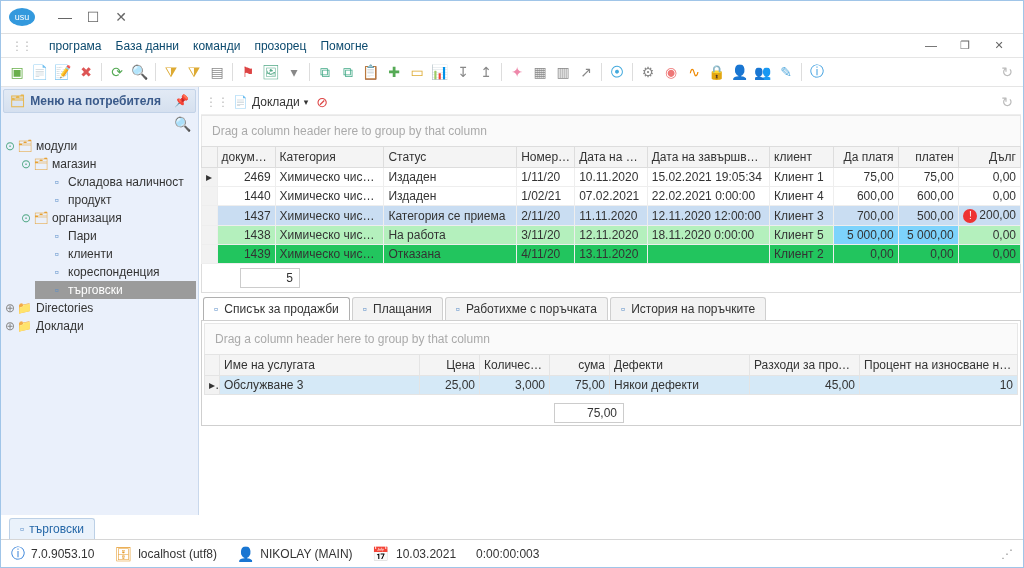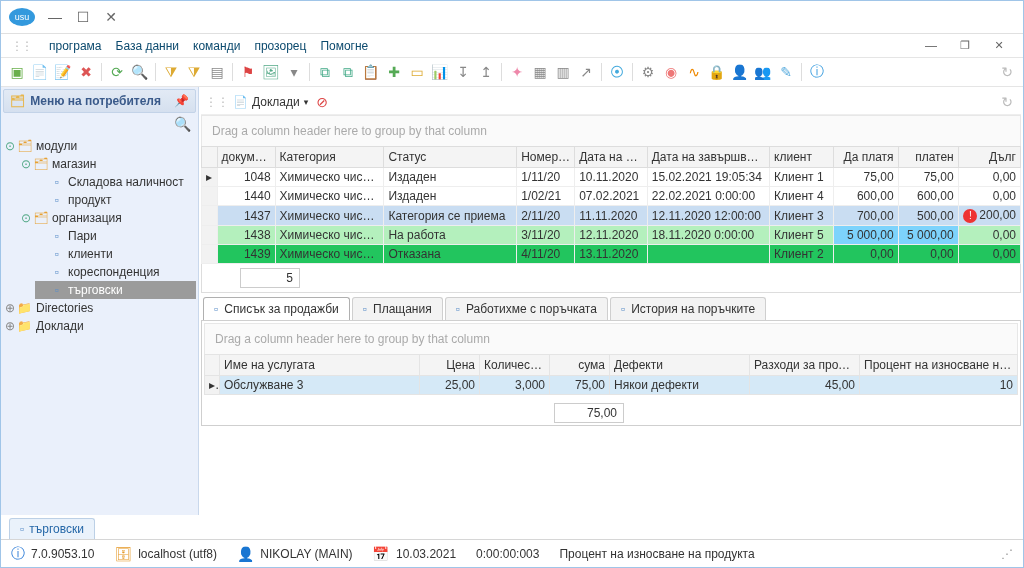--- a/index.html
+++ b/index.html
@@ -1,18 +1,18 @@
 <!DOCTYPE html>
 <html><head>
 <meta charset="utf-8">
 <style>
 * { box-sizing: border-box; margin: 0; padding: 0; }
 body { font-family: "Segoe UI", Tahoma, sans-serif; font-size: 12px; background: #fff; color: #333; width: 1024px; height: 568px; overflow: hidden; border: 1px solid #a0c5e8; }
 .titlebar { height: 32px; display: flex; align-items: center; padding: 0 8px; }
-.titlebar .logo { width: 26px; height: 18px; border-radius: 50%; background: #3399dd; display: inline-flex; align-items: center; justify-content: center; color: #fff; font-size: 9px; margin-right: 6px; }
+.titlebar .logo { width: 26px; height: 18px; border-radius: 50%; background: #3399dd; display: inline-flex; align-items: center; justify-content: center; color: #fff; font-size: 9px; margin-right: 16px; }
 .titlebar .title { color: #1a9edb; font-size: 18px; font-weight: 400; flex: 1; }
 .win-btn { width: 28px; height: 20px; display: inline-flex; align-items: center; justify-content: center; color: #666; font-size: 14px; cursor: pointer; }
 .menubar { height: 24px; display: flex; align-items: center; padding: 0 10px; gap: 14px; border-top: 1px solid #e0e0e0; }
 .menubar .grip { color: #bbb; letter-spacing: -2px; margin-right: 4px; }
 .menubar-item { cursor: pointer; font-size: 12px; color: #0c4a6e; }
 .menubar .mdi { margin-left: auto; display: flex; gap: 6px; }
 .toolbar { height: 30px; display: flex; align-items: center; padding: 0 6px; gap: 3px; background: #fff; border-top: 1px solid #e5e5e5; border-bottom: 1px solid #e5e5e5; }
 .tb-ico { width: 20px; height: 20px; display: inline-flex; align-items: center; justify-content: center; font-size: 14px; cursor: pointer; }
 .tb-sep { width: 1px; height: 18px; background: #ddd; margin: 0 2px; }
 .main { display: flex; height: calc(100% - 32px - 24px - 30px - 28px - 24px); }
@@ -273,21 +273,21 @@
         <th>Дата на завършване</th>
         <th>клиент</th>
         <th class="num">Да платя</th>
         <th class="num">платен</th>
         <th class="num">Дълг</th>
       </tr>
         </thead>
       <tbody id="main-rows">
           <tr class="">
             <td class="row-ind">▸</td>
-            <td class="num">1048</td>
+            <td class="num">2469</td>
             <td>Химическо чистене</td>
             <td>Издаден</td>
             <td>1/11/20</td>
             <td>10.11.2020</td>
             <td>15.02.2021 19:05:34</td>
             <td>Клиент 1</td>
             <td class="num">75,00</td>
             <td class="num">75,00</td>
             <td class="num">0,00</td>
           </tr>
@@ -432,17 +432,14 @@
       <span class="sb-ico sb-user">👤</span>
       <span>NIKOLAY (MAIN)</span>
     </div>
   <div class="sb-item">
       <span class="sb-ico sb-cal">📅</span>
       <span>10.03.2021</span>
     </div>
   <div class="sb-item">
       <span>0:00:00:003</span>
     </div>
-  <div class="sb-item">
-      <span>Процент на износване на продукта</span>
-    </div>
   <span class="dots">⋰</span>
 </div>
 
 </body></html>

